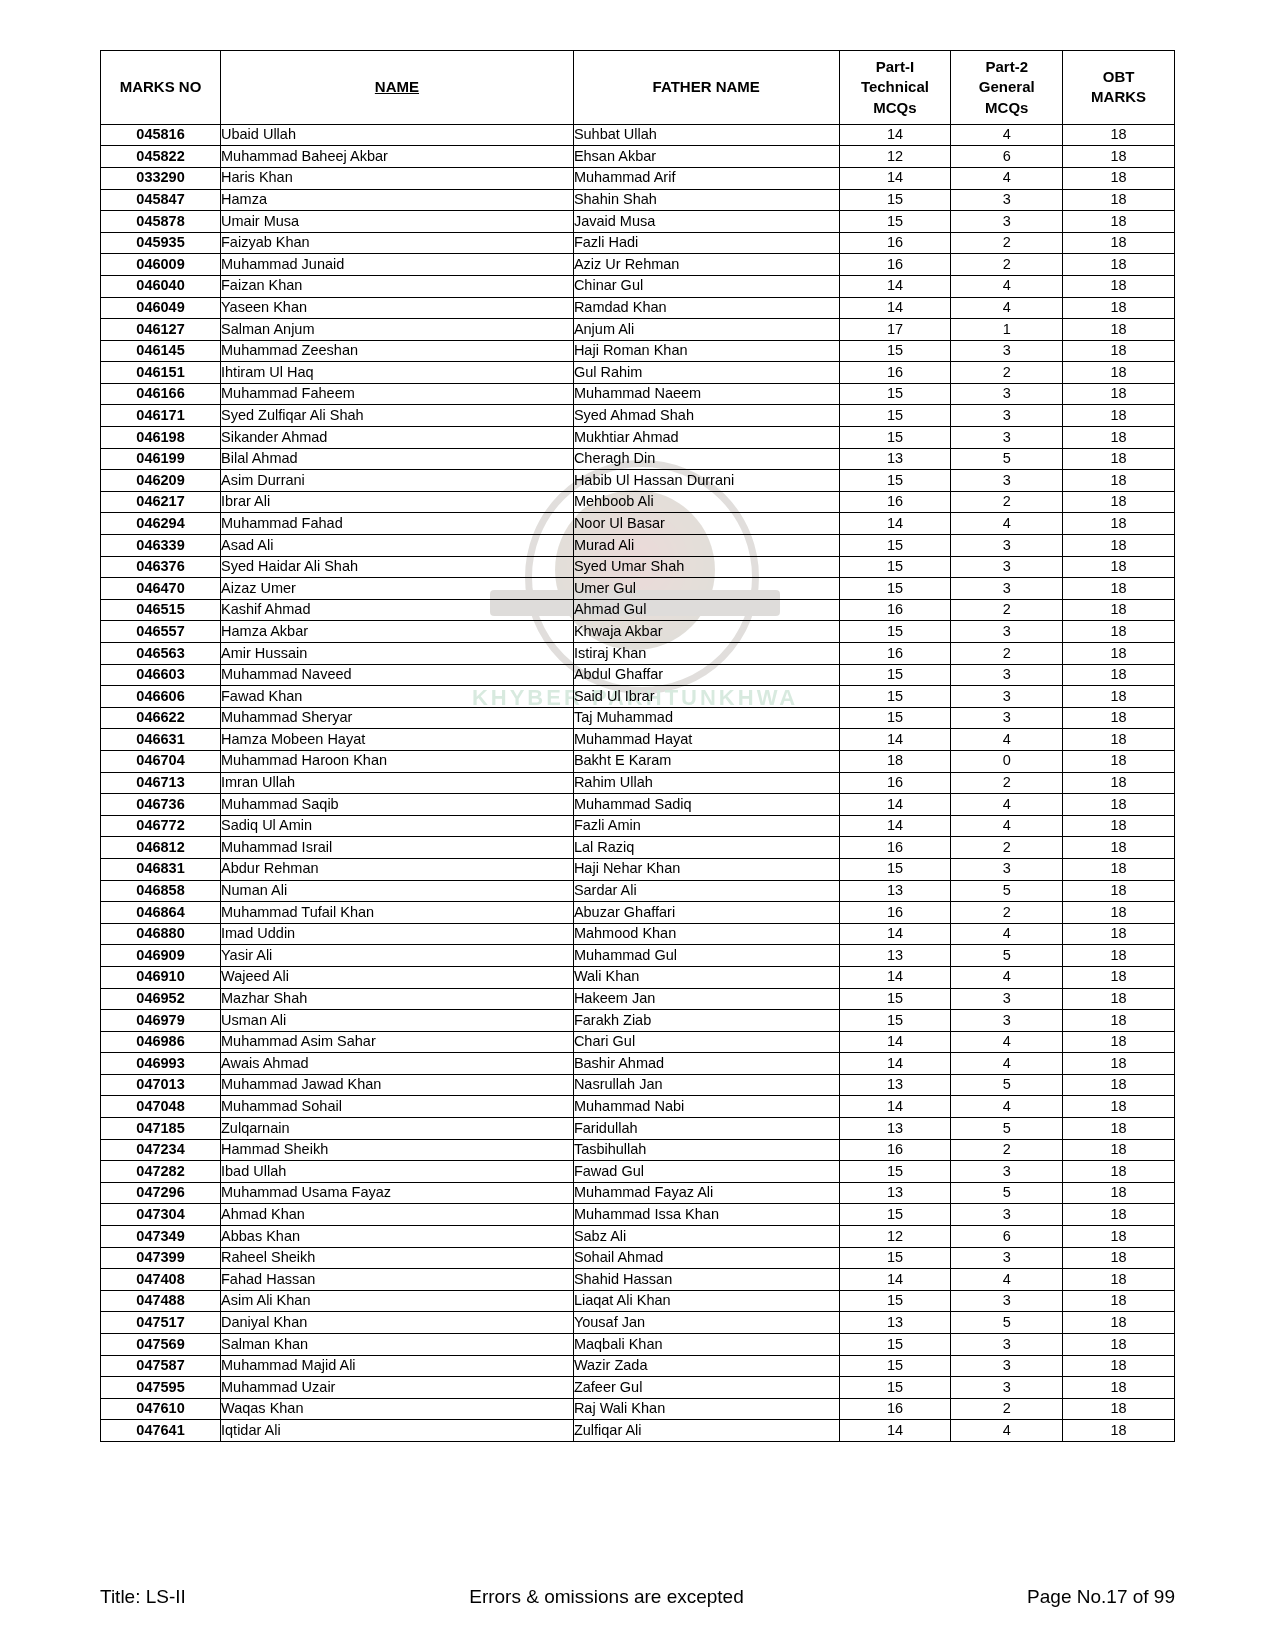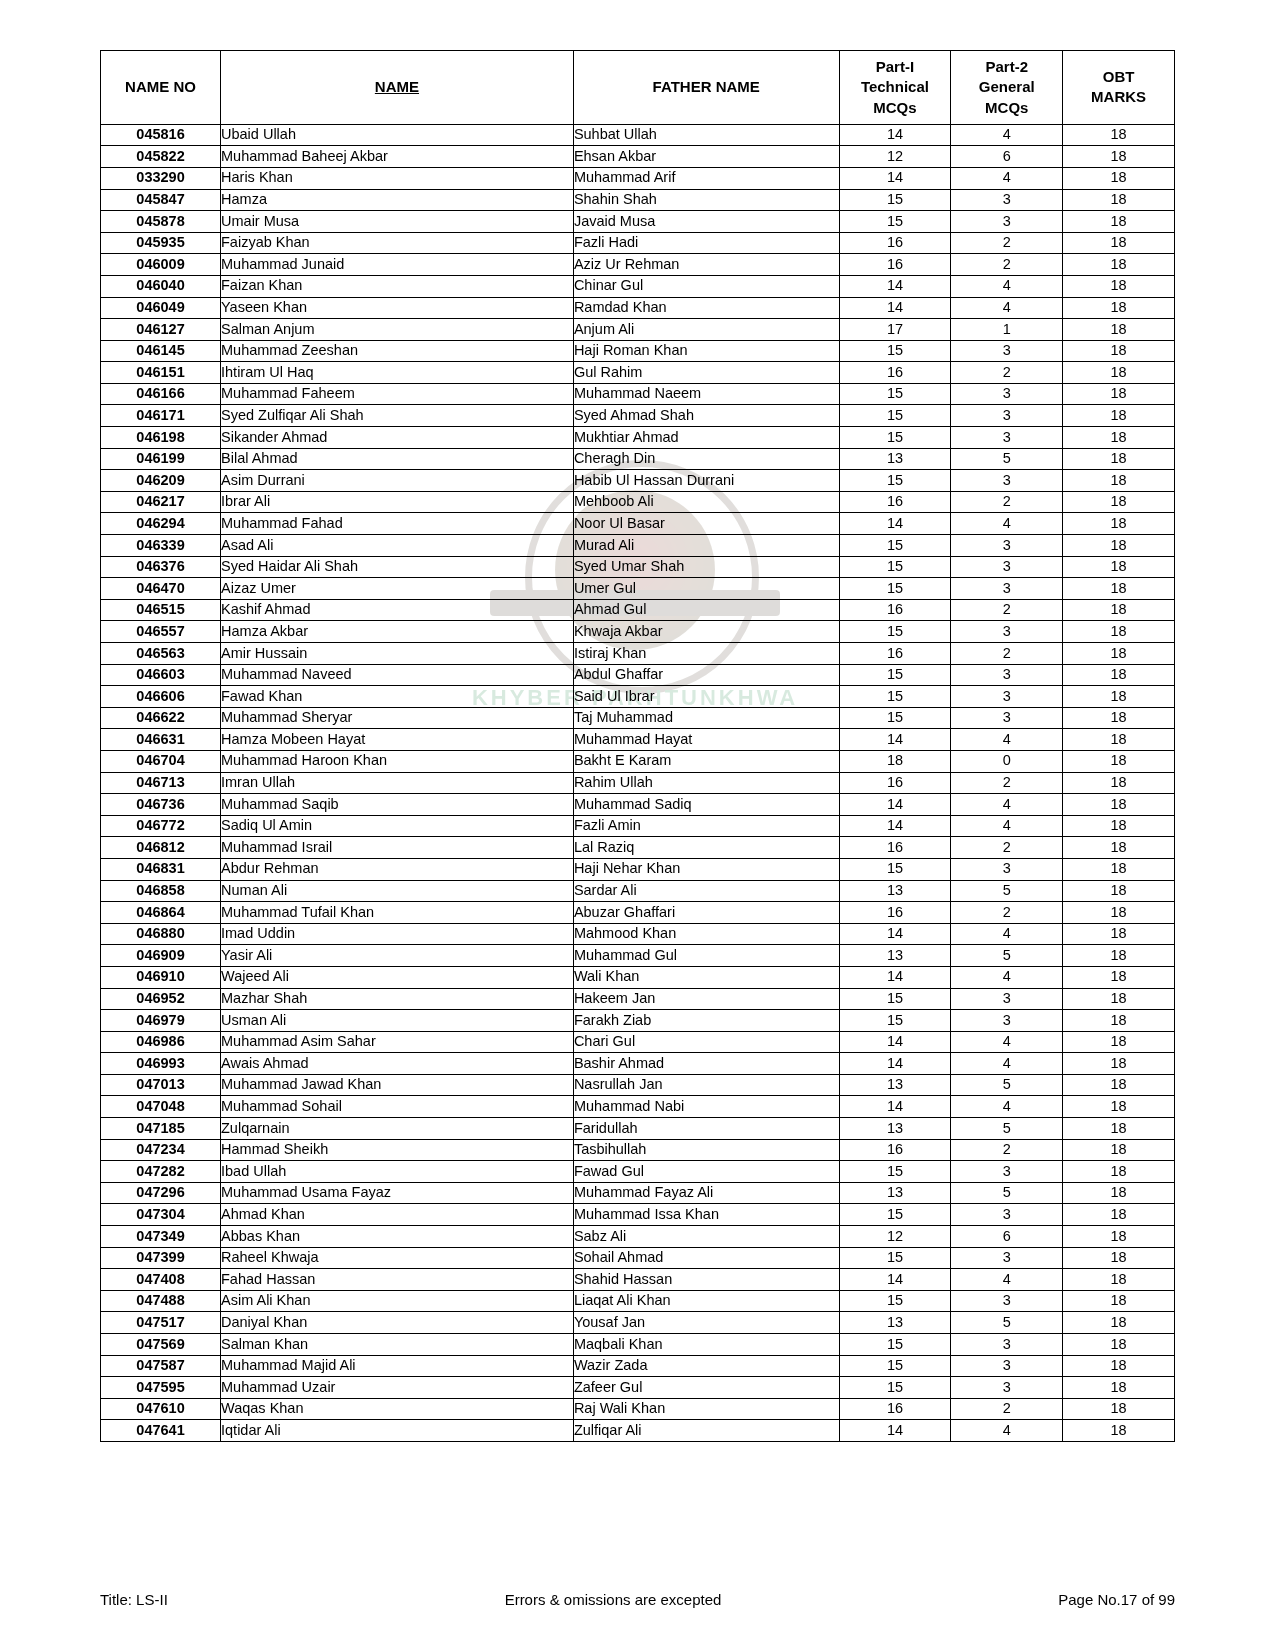--- a/index.html
+++ b/index.html
@@ -119,21 +119,21 @@
   }
 
   .footer {
     position: absolute;
     left: 100px;
     right: 100px;
     bottom: 42px;
     display: flex;
     justify-content: space-between;
     align-items: center;
-    font-size: 15px;
+    font-size: 19px;
     z-index: 3;
   }
   .footer .f-left { text-align: left; }
   .footer .f-center { text-align: center; flex: 1; }
   .footer .f-right { text-align: right; }
 </style>
 </head>
 <body>
 
 <div class="page">
@@ -141,21 +141,21 @@
   <div class="watermark">
     <div class="wm-circle"></div>
     <div class="wm-inner"></div>
     <div class="wm-band"></div>
     <div class="wm-text">KHYBER PAKHTUNKHWA</div>
   </div>
 
   <table class="results">
     <thead>
       <tr>
-        <th class="col-roll">NAME NO</th>
+        <th class="col-roll">MARKS NO</th>
         <th class="col-name">NAME</th>
         <th class="col-father">FATHER NAME</th>
         <th class="col-p1">
           <div>Part-I</div>
           <div>Technical</div>
           <div>MCQs</div>
         </th>
         <th class="col-p2">
           <div>Part-2</div>
           <div>General</div>
@@ -579,21 +579,21 @@
         <tr>
           <td class="roll">047349</td>
           <td class="name">Abbas Khan</td>
           <td class="father">Sabz Ali</td>
           <td class="num">12</td>
           <td class="num">6</td>
           <td class="num">18</td>
         </tr>
         <tr>
           <td class="roll">047399</td>
-          <td class="name">Raheel Khwaja</td>
+          <td class="name">Raheel Sheikh</td>
           <td class="father">Sohail Ahmad</td>
           <td class="num">15</td>
           <td class="num">3</td>
           <td class="num">18</td>
         </tr>
         <tr>
           <td class="roll">047408</td>
           <td class="name">Fahad Hassan</td>
           <td class="father">Shahid Hassan</td>
           <td class="num">14</td>

